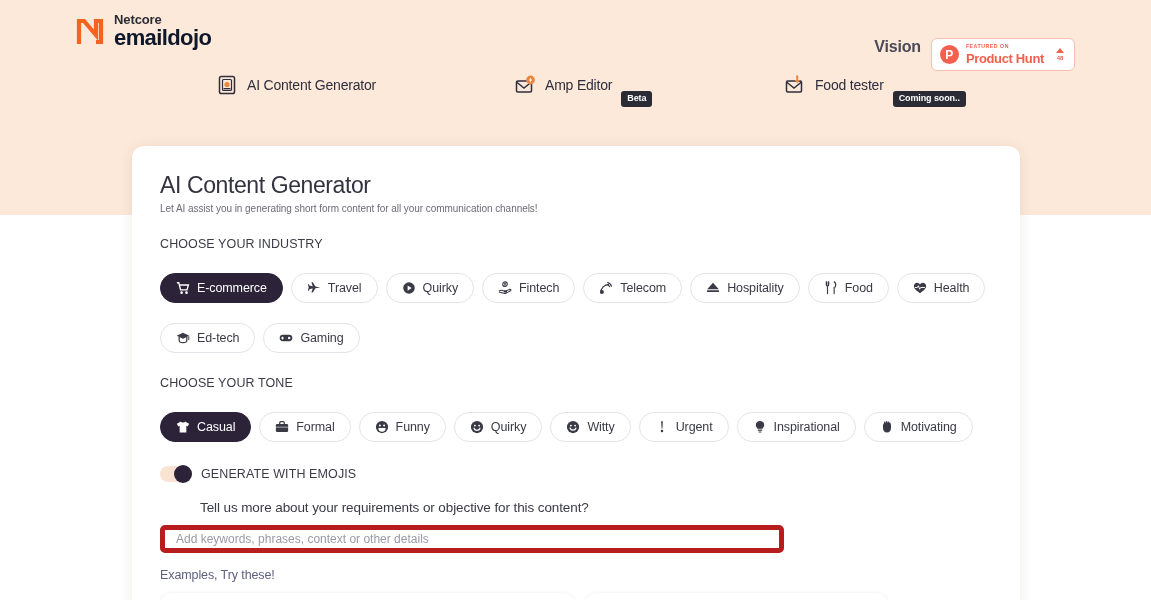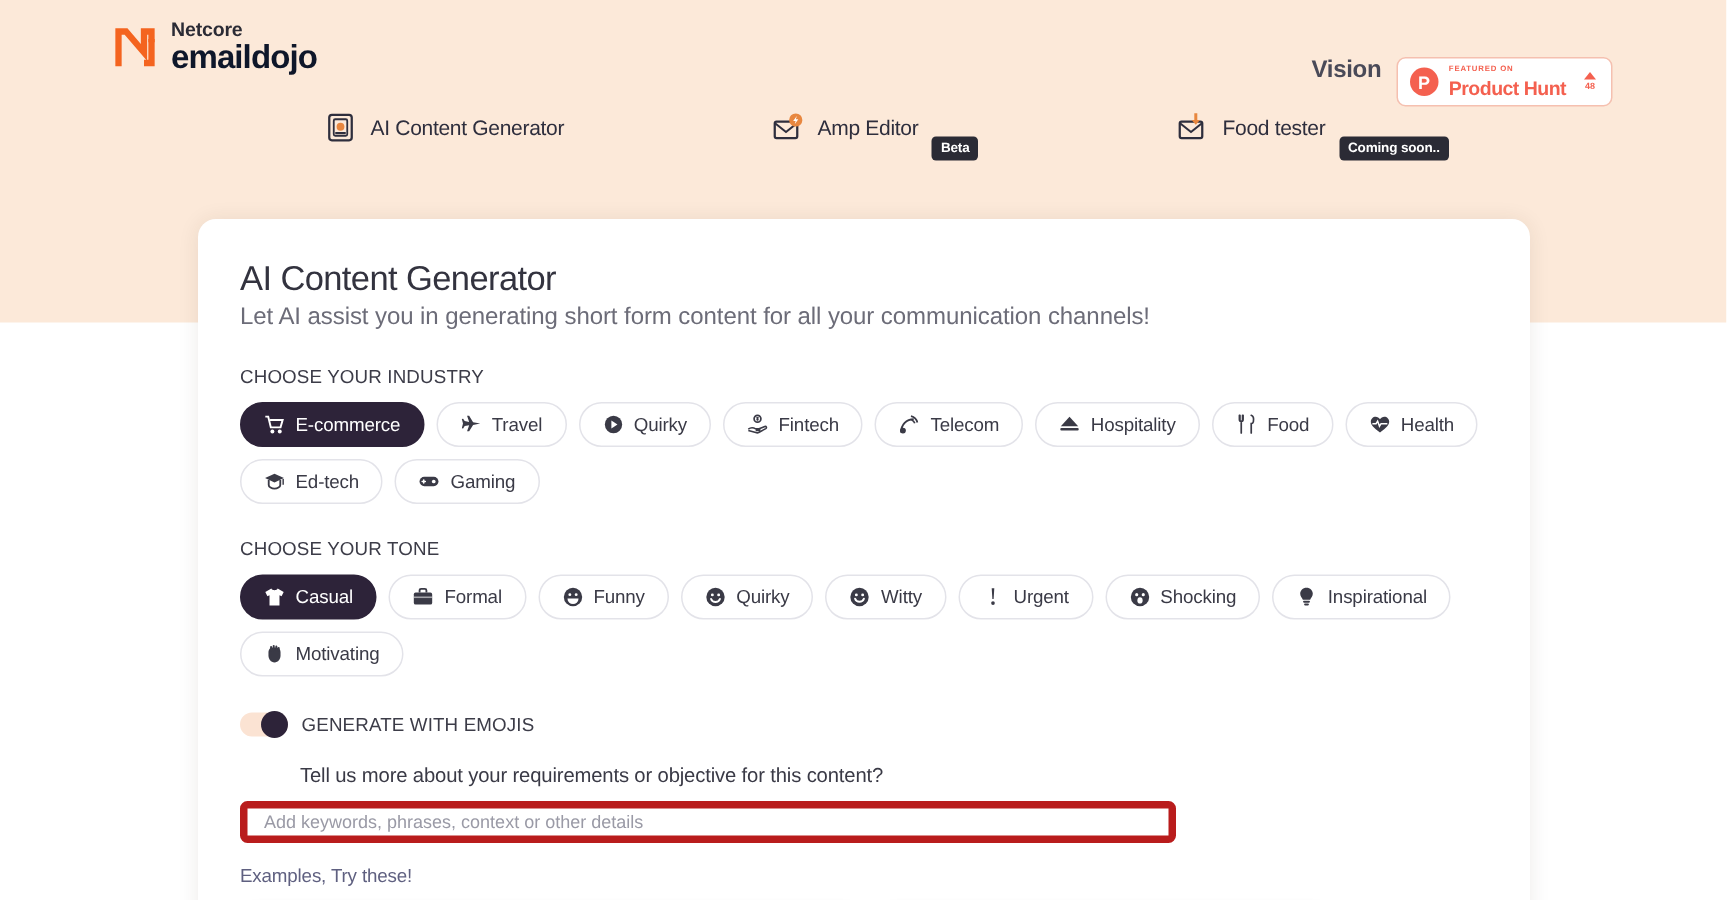--- a/index.html
+++ b/index.html
@@ -93,35 +93,35 @@
     position: absolute; left: 132px; top: 146px; width: 888px; min-height: 454px;
     background: #ffffff; border-radius: 12px 12px 0 0;
     box-shadow: 0 1px 14px rgba(60,40,20,0.09);
     padding: 26px 28px 0 28px;
   }
   .card-title {
     font-size: 23px; font-weight: 400; color: #33333f;
     letter-spacing: -0.4px; line-height: 1.15;
   }
   .card-sub {
-    font-size: 16px; color: #6c6c78; margin-top: 5px; letter-spacing: -0.05px;
+    font-size: 10px; color: #6c6c78; margin-top: 5px; letter-spacing: -0.05px;
   }
 
   .section-label {
     font-size: 12.5px; color: #3c3c48; letter-spacing: 0.1px;
     margin-top: 23px; margin-bottom: 10px;
   }
 
   .chiprow { display: flex; flex-wrap: wrap; gap: 8px; }
   .chip {
     display: inline-flex; align-items: center; gap: 7px;
     height: 30px; padding: 0 15px;
     border: 1px solid #e3e3e9; border-radius: 16px;
     background: #ffffff; color: #3a3a46;
-    font-size: 12.5px; letter-spacing: -0.1px; white-space: nowrap;
+    font-size: 12.5px; letter-spacing: -0.1px; white-space: nowrap; margin-top: 12px;
   }
   .chip.active {
     background: #2d2339; border-color: #2d2339; color: #ffffff;
   }
   .chip-ico {
     width: 14px; height: 14px; flex: none;
     display: inline-flex; align-items: center; justify-content: center;
   }
   .chip-ico svg { display: block; }
 
@@ -409,31 +409,20 @@
             <svg viewBox="0 0 16 16" width="14" height="14">
               <path d="M7 1.4 h2 l-0.5 8.2 h-1 Z" fill="#3a3a46"></path>
               <circle cx="8" cy="12.6" r="1.4" fill="#3a3a46"></circle>
             </svg>
           </span>
           <span>Urgent</span>
         </div>
         <div class="chip">
           <span class="chip-ico">
             <svg viewBox="0 0 16 16" width="14" height="14">
-              <circle cx="8" cy="8" r="7" fill="#3a3a46"></circle>
-              <circle cx="5.5" cy="6.2" r="1.2" fill="#ffffff"></circle>
-              <circle cx="10.5" cy="6.2" r="1.2" fill="#ffffff"></circle>
-              <ellipse cx="8" cy="10.6" rx="2" ry="2.4" fill="#ffffff"></ellipse>
-            </svg>
-          </span>
-          <span>Shocking</span>
-        </div>
-        <div class="chip">
-          <span class="chip-ico">
-            <svg viewBox="0 0 16 16" width="14" height="14">
               <path d="M8 1 C5.2 1 3.2 3 3.2 5.6 C3.2 7.6 4.6 8.6 5.2 10 h5.6 c0.6-1.4 2-2.4 2-4.4 C12.8 3 10.8 1 8 1 Z" fill="#3a3a46"></path>
               <rect x="5.4" y="10.9" width="5.2" height="1.4" rx="0.6" fill="#3a3a46"></rect>
               <rect x="6.2" y="13" width="3.6" height="1.4" rx="0.6" fill="#3a3a46"></rect>
             </svg>
           </span>
           <span>Inspirational</span>
         </div>
         <div class="chip">
           <span class="chip-ico">
             <svg viewBox="0 0 16 16" width="14" height="14">

